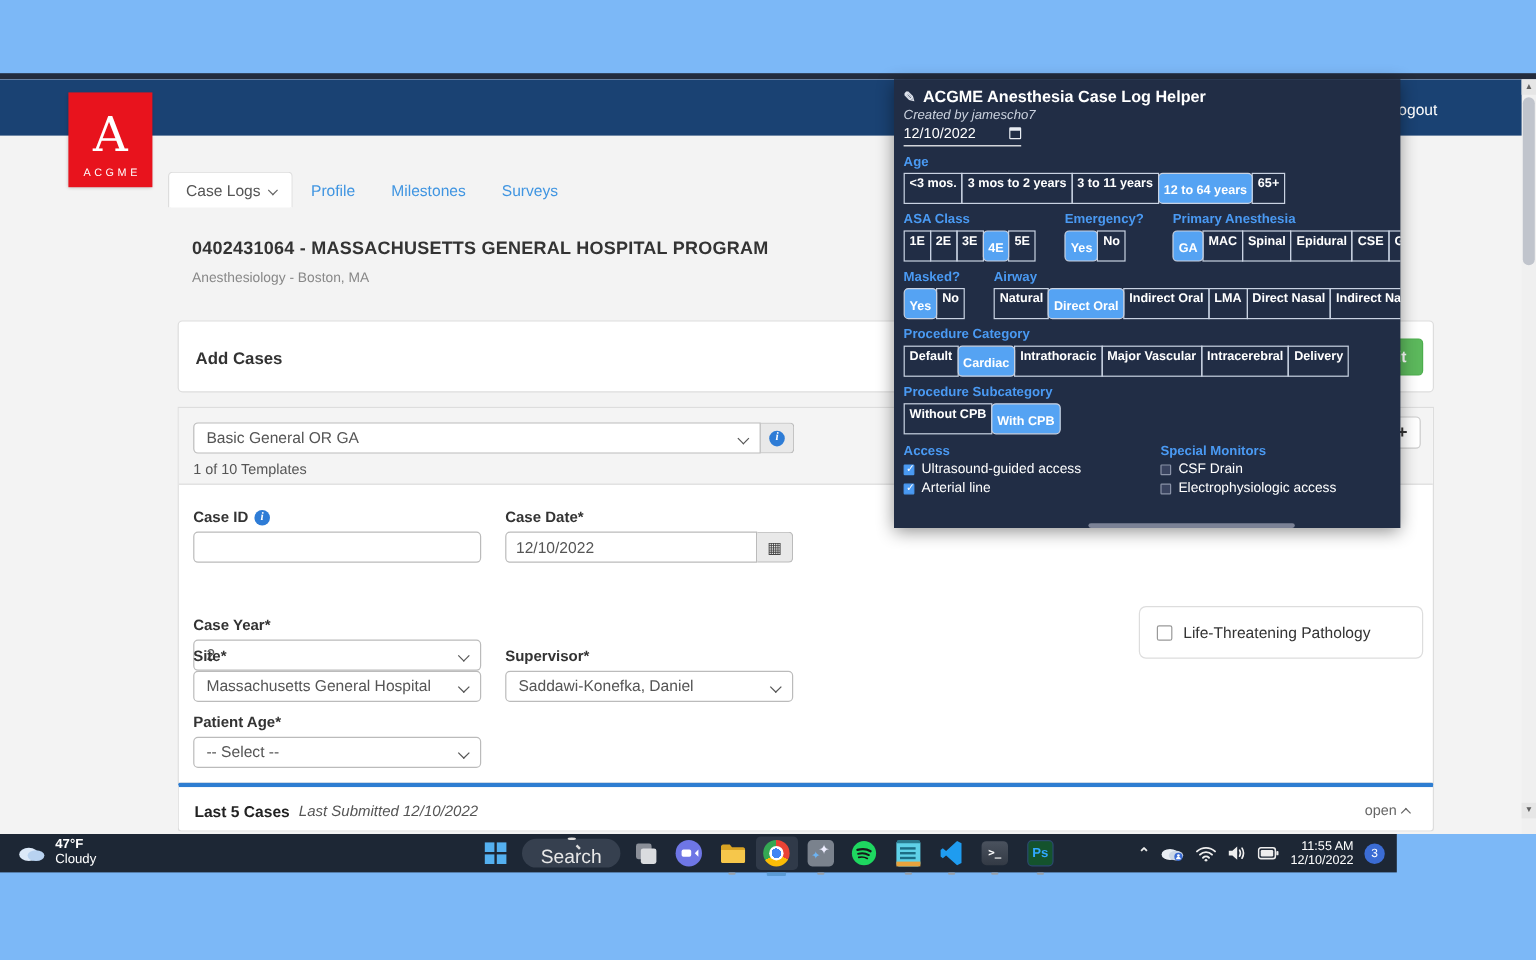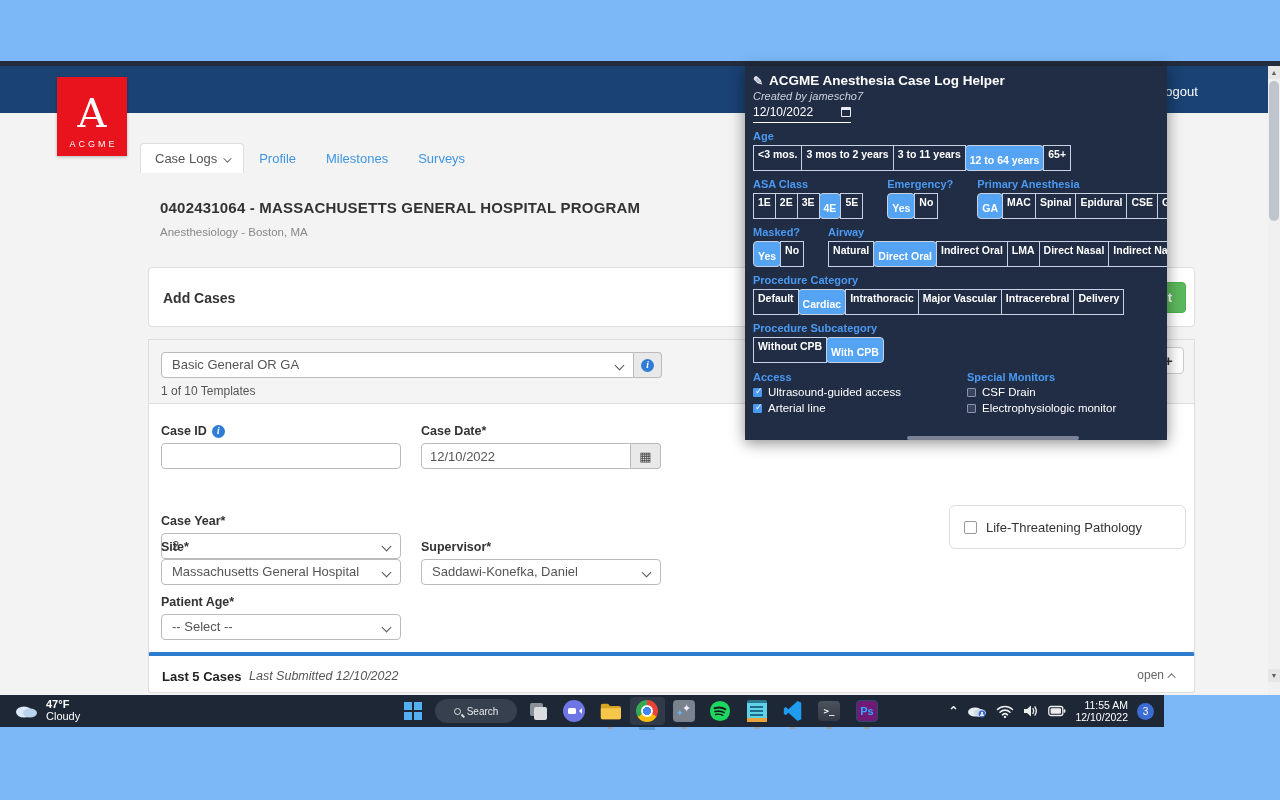--- a/index.html
+++ b/index.html
@@ -118,21 +118,21 @@
   .weather { position:absolute; left:14px; top:3px; display:flex; align-items:center; gap:8px; color:#fff; }
   .weather .t1 { font-size:11px; font-weight:bold; }
   .weather .t2 { font-size:11px; }
   .tb-ic { position:absolute; top:5px; width:22px; height:22px; display:flex; align-items:center; justify-content:center; }
   .dash { position:absolute; left:8px; top:27px; width:6px; height:2px; background:#9aa3ad; border-radius:1px; }
   .dash.blue { left:3px; width:16px; height:3px; background:#5b9bd5; }
   .startsq { display:grid; grid-template-columns:8px 8px; grid-template-rows:8px 8px; gap:1.5px; }
   .startsq i { background:#54b0f0; }
   .searchpill { position:absolute; left:435px; top:4px; width:82px; height:24px; background:#36404f;
     border-radius:12px; display:flex; align-items:center; justify-content:center; gap:6px;
-    color:#e8e8e8; font-size:10px; }
+    color:#e8e8e8; font-size:16px;flex-direction:column; }
   .mag { width:7px; height:7px; border:1.6px solid #ddd; border-radius:50%; position:relative; }
   .mag::after { content:""; position:absolute; left:6px; top:6px; width:4px; height:1.6px; background:#ddd; transform:rotate(45deg); }
   .tview .b1 { position:absolute; left:3px; top:3px; width:13px; height:13px; background:#8a8f98; border-radius:2px; }
   .tview .b2 { position:absolute; left:7px; top:7px; width:13px; height:13px; background:#dadcdf; border-radius:2px; }
   .chat { width:22px; height:22px; border-radius:50%; background:#6e76e5; position:relative; }
   .chat::after { content:""; position:absolute; left:5px; top:8px; width:8px; height:6px; background:#fff; border-radius:1.5px; }
   .chat::before { content:""; position:absolute; left:13px; top:8px; border:3px solid transparent; border-right-color:#fff; }
   .chromebg { position:absolute; left:630px; top:2px; width:35px; height:28px; background:#303a49; border-radius:4px; }
   .chrome { width:22px; height:22px; border-radius:50%;
     background:conic-gradient(#ea4335 0 33%, #fbbc05 33% 66%, #34a853 66% 100%); position:relative; }
@@ -141,21 +141,21 @@
   .starapp { width:22px; height:22px; background:#7a828d; border-radius:4px; position:relative; }
   .starapp::after { content:"\2726"; position:absolute; left:9px; top:2px; color:#eef; font-size:11px; }
   .starapp::before { content:"\2726"; position:absolute; left:3px; top:8px; color:#6db3f2; font-size:9px; }
   .note { width:20px; height:22px; background:#5fd1e8; border-radius:2px; position:relative; border-top:3px solid #2a7b90; }
   .note::after { content:""; position:absolute; left:3px; top:3px; width:13px; height:2px;
     background:#1c6d85; box-shadow:0 4px 0 #1c6d85, 0 8px 0 #1c6d85; }
   .note::before { content:""; position:absolute; left:0; bottom:0; width:20px; height:4px; background:#e8a33d; }
   .term { width:22px; height:20px; background:linear-gradient(#4a525e,#333a45); border-radius:4px;
     color:#fff; font-size:9px; font-weight:bold; display:flex; align-items:center; justify-content:center;
     font-family:"DejaVu Sans Mono", monospace; }
-  .psq { width:22px; height:22px; background:#701a75; border:1px solid #2a4a6e; border-radius:4px;
+  .psq { width:22px; height:22px; background:#14532d; border:1px solid #2a4a6e; border-radius:4px;
     color:#31a8ff; font-size:11px; font-weight:bold; display:flex; align-items:center; justify-content:center; }
   .tray { position:absolute; right:0; top:0; height:32px; display:flex; align-items:center; gap:9px; padding-right:10px; color:#eee; }
   .tray .chv { font-size:12px; font-weight:bold; }
   .clock { text-align:right; font-size:10.5px; line-height:12px; color:#fff; }
   .badge { width:17px; height:17px; border-radius:50%; background:#3b6cd4; color:#fff; font-size:10px;
     display:flex; align-items:center; justify-content:center; }
 </style>
 </head>
 <body>
 
@@ -392,21 +392,21 @@
       </div>
       <div>
         <div class="h-label" style="margin-top:0">Special Monitors</div>
         <div>
             <div class="chk-row">
               <span class="chk-box"></span>
               <span class="chk-lbl">CSF Drain</span>
             </div>
             <div class="chk-row">
               <span class="chk-box"></span>
-              <span class="chk-lbl">Electrophysiologic monitor</span>
+              <span class="chk-lbl">Electrophysiologic access</span>
             </div>
           </div>
       </div>
     </div>
 
     
     <div class="h-scrollbar"></div>
   </div>
 
   <div class="taskbar">

